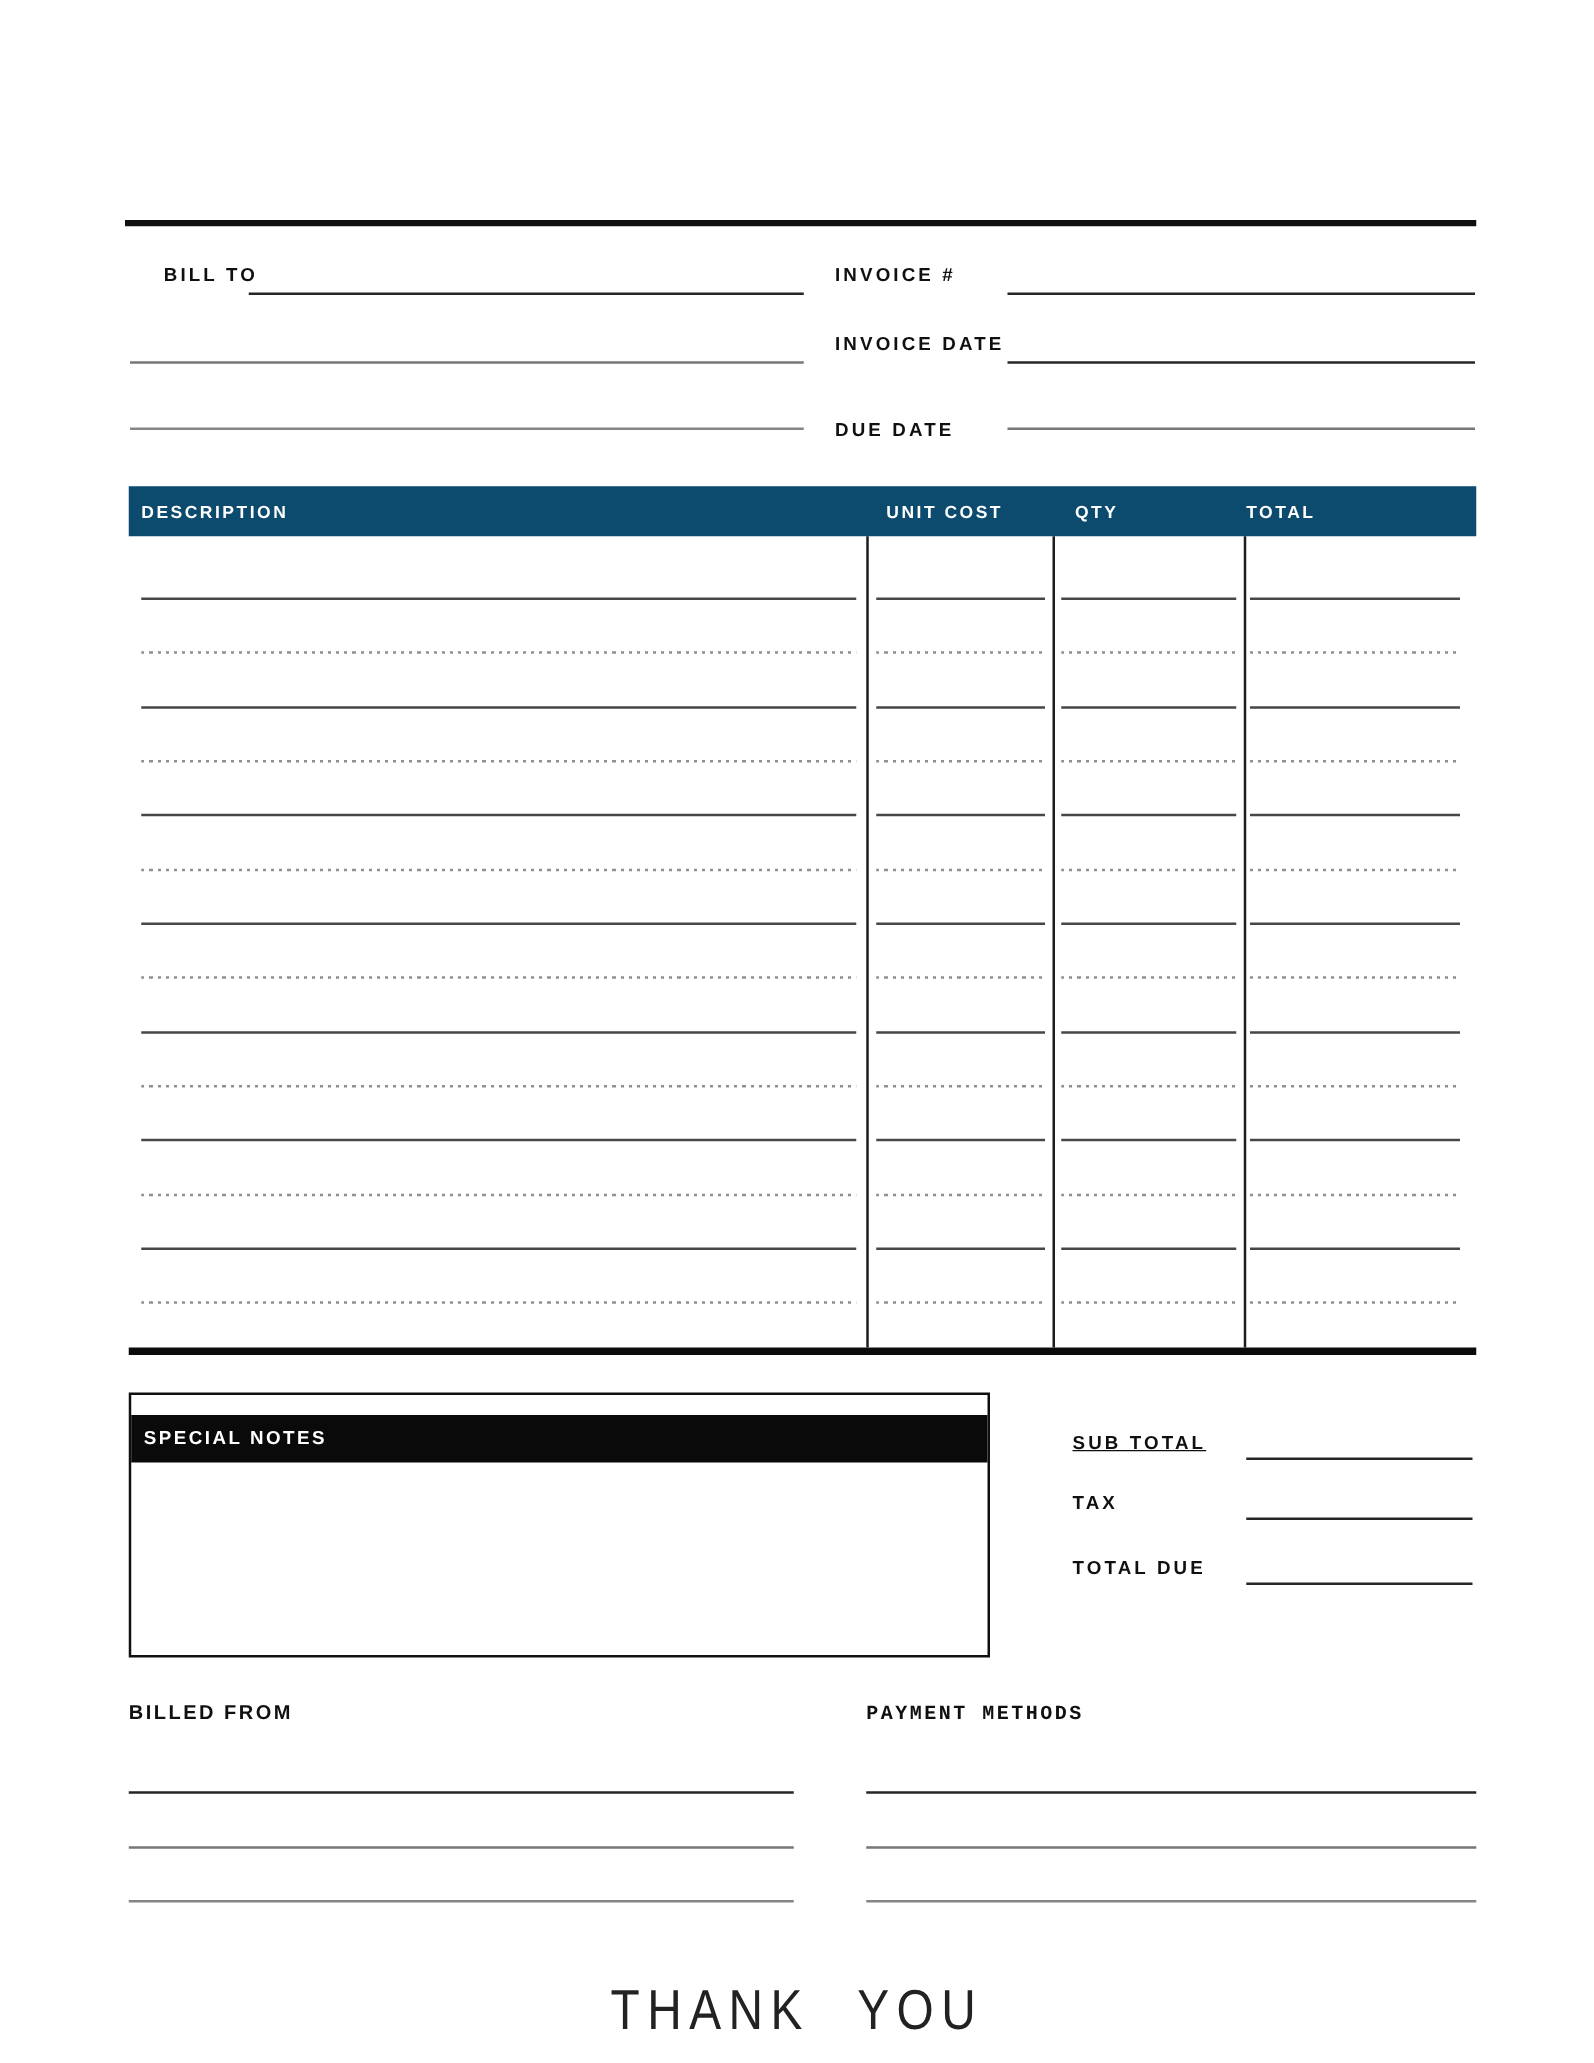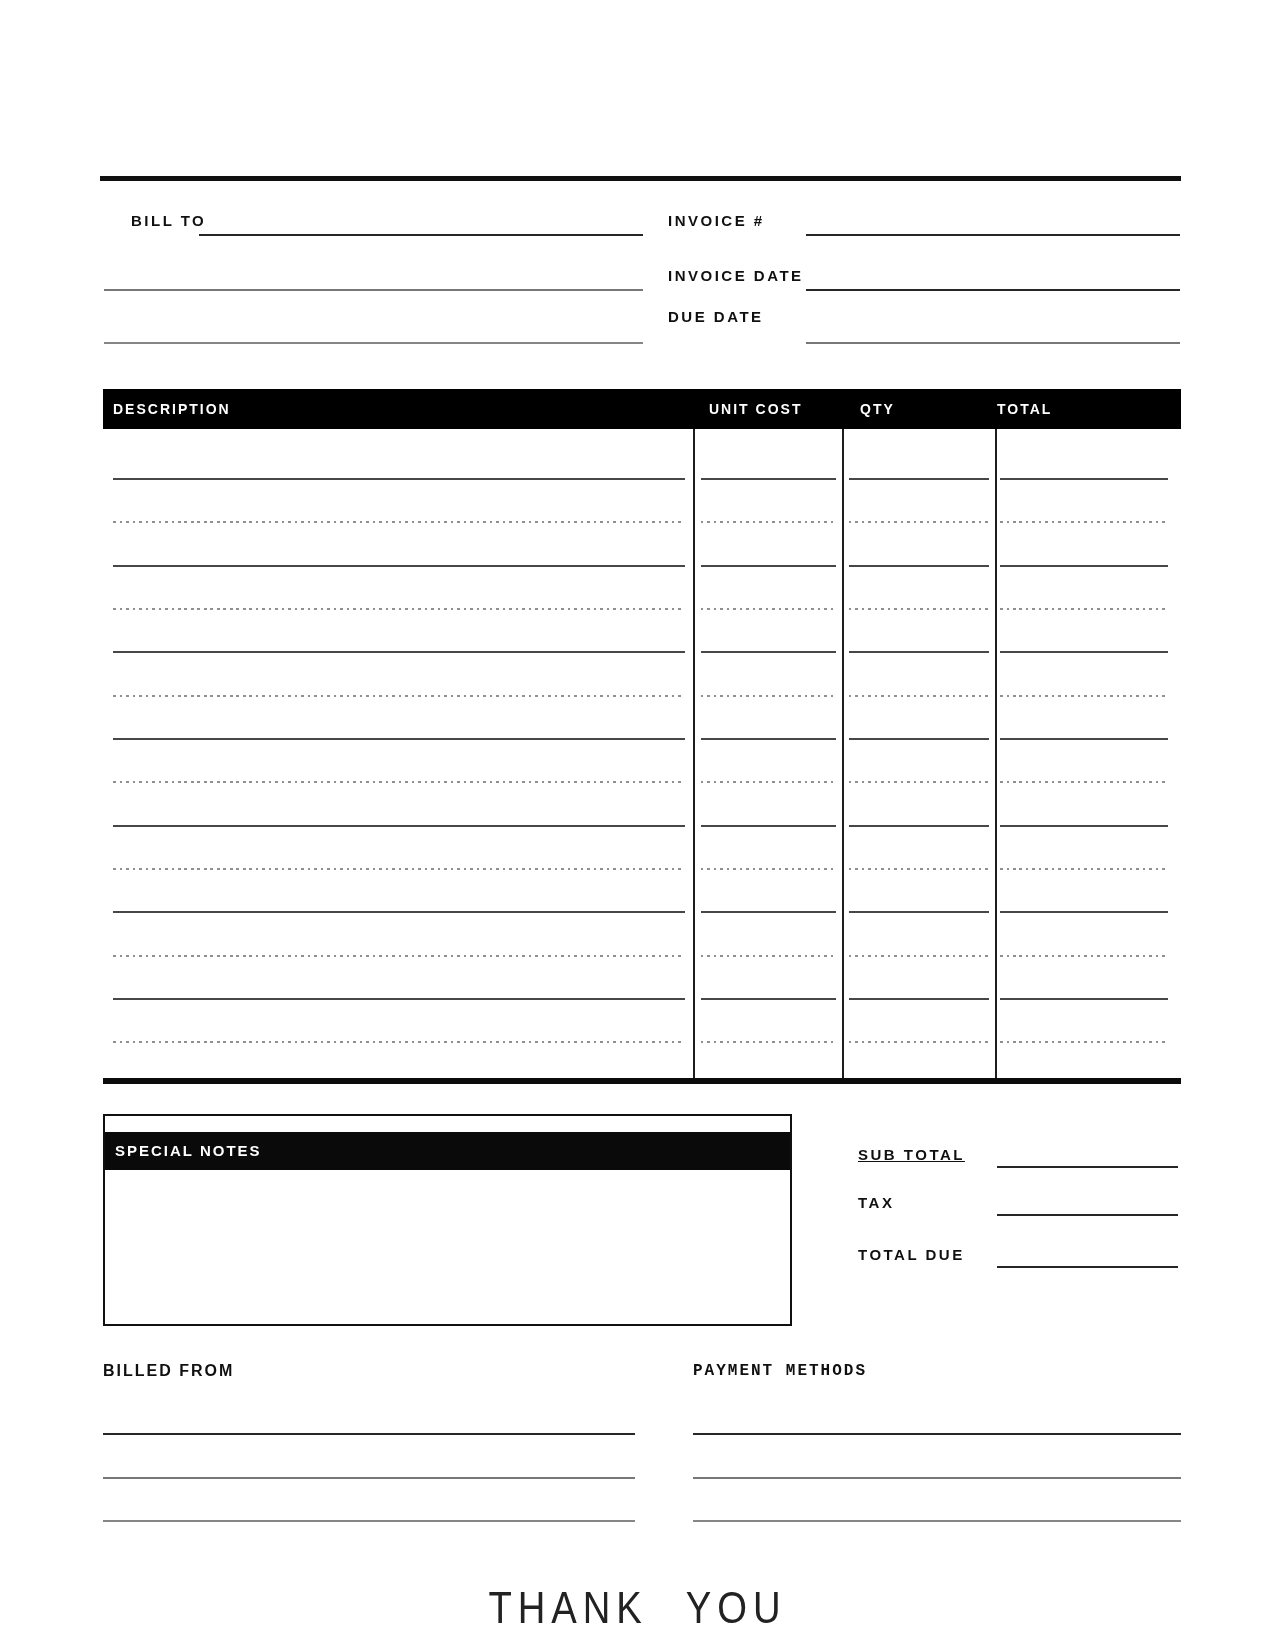--- a/index.html
+++ b/index.html
@@ -12,21 +12,21 @@
     text-align:right;font-size:104px;line-height:1;font-weight:bold;
     letter-spacing:1px;color:#0b0b0b;-webkit-text-stroke:2.5px #0b0b0b;white-space:nowrap;
   }
   .rule-top{position:absolute;left:100px;top:176px;width:1081px;height:5px;background:#101010;}
   .lbl{position:absolute;font-weight:bold;font-size:15px;letter-spacing:2.5px;color:#101010;white-space:nowrap;}
   .fill{position:absolute;height:2px;background:#262626;}
   .fill.g1{background:#777777;}
   .fill.g2{background:#868686;}
   
   .table{position:absolute;left:103px;top:389px;width:1078px;height:695px;}
-  .thead{position:absolute;left:0;top:0;width:100%;height:40px;background:#000000;}
+  .thead{position:absolute;left:0;top:0;width:100%;height:40px;background:#0c4a6e;}
   .thead span{position:absolute;top:0;line-height:40px;color:#ffffff;font-weight:bold;font-size:14px;letter-spacing:2px;white-space:nowrap;}
   .th-desc{left:10px;}
   .th-unit{left:606px;}
   .th-qty{left:757px;}
   .th-total{left:894px;}
   .col-div{position:absolute;top:40px;height:649px;width:2px;background:#1d1d1d;}
   .cd1{left:590px;} .cd2{left:739px;} .cd3{left:892px;}
   .row-line{position:absolute;left:0;width:100%;height:2px;}
   .row-line i{position:absolute;top:0;height:2px;display:block;}
   .row-line.solid i{background:#474747;}
@@ -58,21 +58,21 @@
   <div class="lbl" style="left:103px;top:212px;margin-left:28px;">BILL TO</div>
   <div class="fill" style="left:199px;top:234px;width:444px;"></div>
   <div class="lbl" style="left:668px;top:212px;text-align:center;">INVOICE #</div>
   <div class="fill" style="left:806px;top:234px;width:374px;"></div>
 
   <div class="fill g1" style="left:104px;top:289px;width:539px;"></div>
   <div class="lbl" style="left:668px;top:267px;">INVOICE DATE</div>
   <div class="fill" style="left:806px;top:289px;width:374px;"></div>
 
   <div class="fill g2" style="left:104px;top:342px;width:539px;"></div>
-  <div class="lbl" style="left:668px;top:308px;">DUE DATE</div>
+  <div class="lbl" style="left:668px;top:336px;">DUE DATE</div>
   <div class="fill g1" style="left:806px;top:342px;width:374px;"></div>
 
   <div class="table">
     <div class="thead">
       <span class="th-desc">DESCRIPTION</span>
       <span class="th-unit">UNIT COST</span>
       <span class="th-qty">QTY</span>
       <span class="th-total">TOTAL</span>
     </div>
     <div class="col-div cd1"></div>

